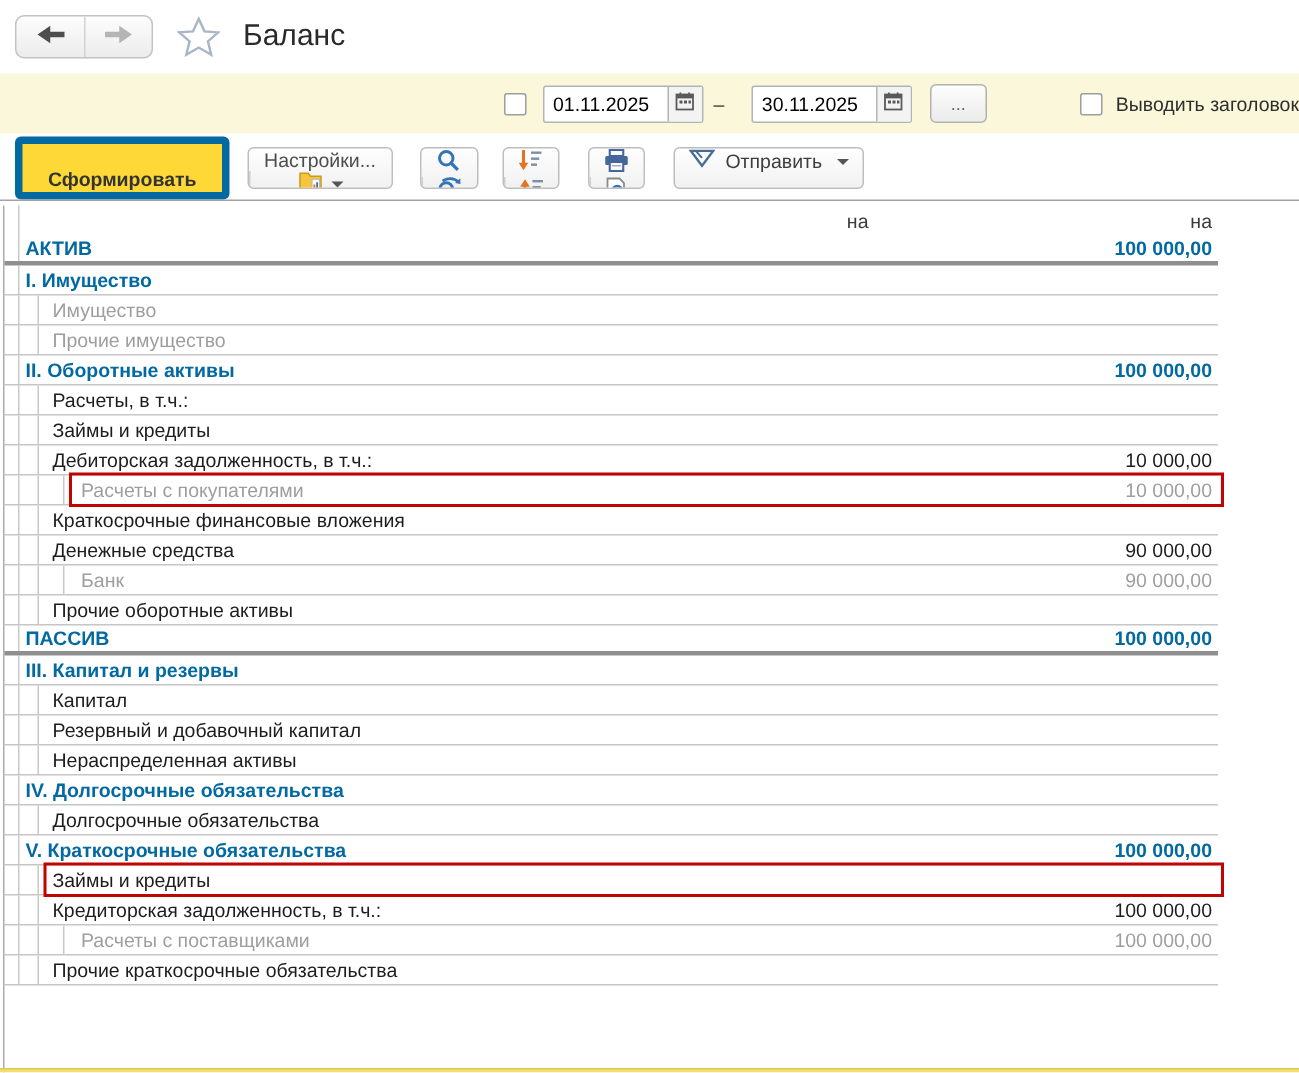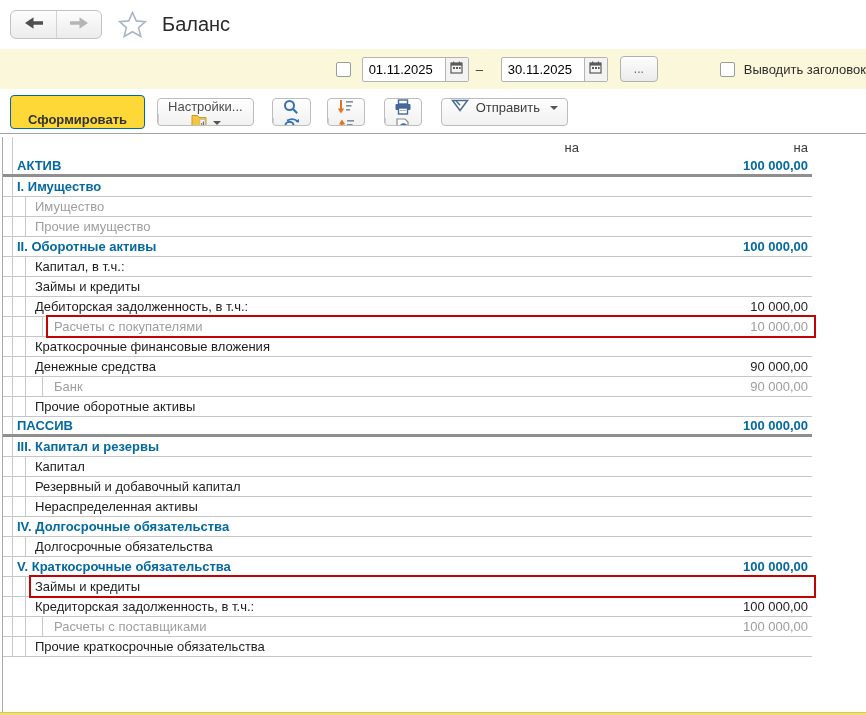--- a/index.html
+++ b/index.html
@@ -47,21 +47,21 @@
     margin-left:12px; width:38px; height:26px; border:1px solid #b1b1b1; border-radius:4px;
     background:linear-gradient(#fdfdfd,#ebebeb); color:#666; font-size:12px; line-height:10px;
     cursor:pointer;
   }
   .cb2 { margin-left:62px; }
   .show-title-label { margin-left:9px; color:#2e2e2e; }
 
   
   .toolbar { position:absolute; top:97px; left:10px; height:30px; display:flex; align-items:center; }
   .btn-generate {
-    height:28px; padding:16px 17px; background:#fed836; border:1px solid #0369a1; border-radius:4px;
+    height:28px; padding:16px 17px; background:#fed836; border:5px solid #0369a1; border-radius:4px;
     font-weight:bold; color:#333; font-size:13px; cursor:pointer; font-family:inherit;
   }
   .btn-group {
     display:flex; height:28px; border:1px solid #bdbdbd; border-radius:4px;
     background:linear-gradient(#fefefe,#f1f1f1); align-items:stretch; overflow:hidden;flex-direction:column;
   }
   .seg { display:flex; align-items:center; justify-content:center; padding:0 9px; cursor:pointer; background:transparent; border:none; font-family:inherit; font-size:13px; }
   .seg + .seg { border-left:1px solid #cfcfcf; }
   .g-settings { margin-left:12px; }
   .g-search { margin-left:18px; }
@@ -310,21 +310,21 @@
         <div class="val"></div>
       </div>
       <div class="row lvl0 bold">
         <div class="g1"></div>
         <div class="lbl">II. Оборотные активы</div>
         <div class="val">100 000,00</div>
       </div>
       <div class="row lvl1">
         <div class="g1"></div>
         <div class="g2"></div>
-        <div class="lbl">Капитал, в т.ч.:</div>
+        <div class="lbl">Расчеты, в т.ч.:</div>
         <div class="val"></div>
       </div>
       <div class="row lvl1">
         <div class="g1"></div>
         <div class="g2"></div>
         <div class="lbl">Займы и кредиты</div>
         <div class="val"></div>
       </div>
       <div class="row lvl1">
         <div class="g1"></div>

